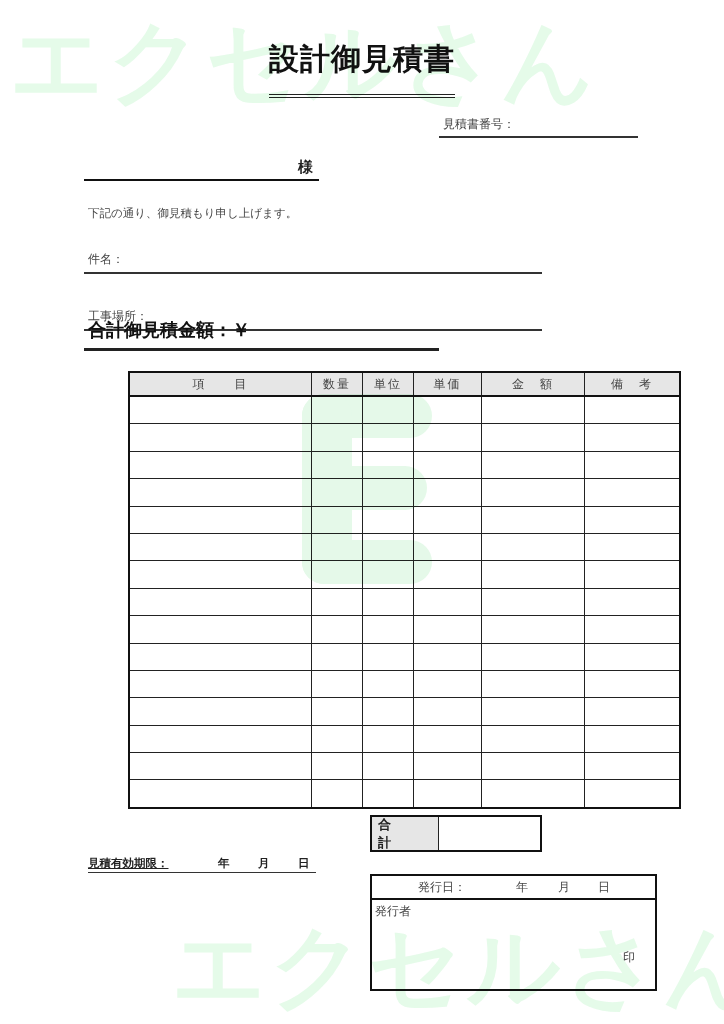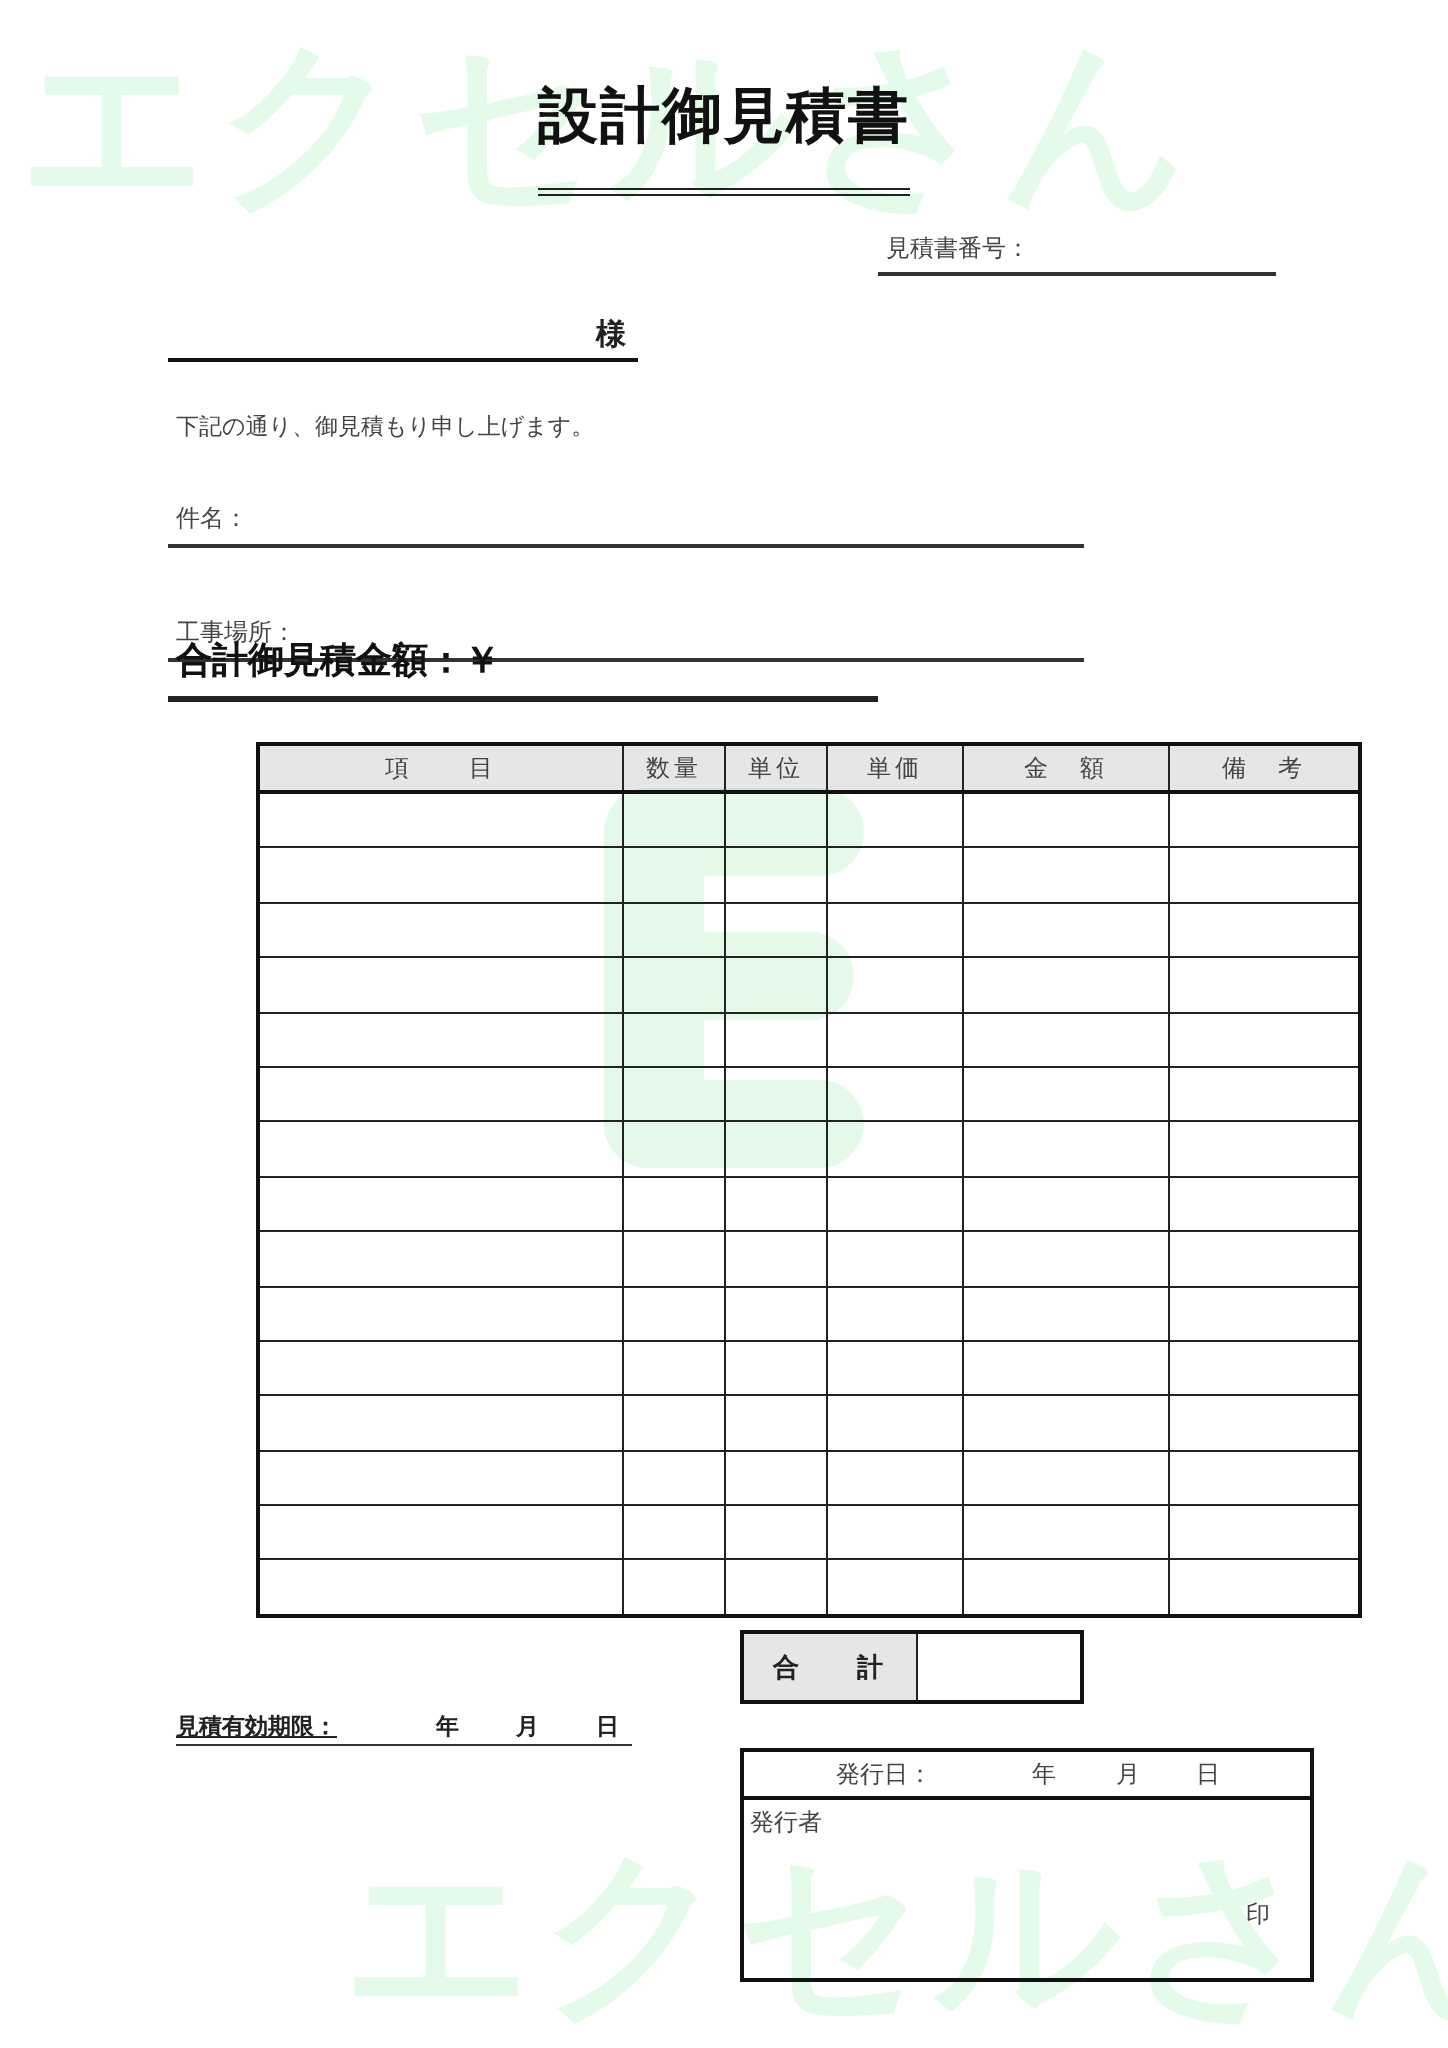--- a/index.html
+++ b/index.html
@@ -10,21 +10,21 @@
   .title span { display:inline-block; border-bottom:4px double #222; padding-bottom:16px; line-height:38px; }
   .est-no { left:439px; top:114px; width:199px; font-size:12px; color:#444; border-bottom:2px solid #333; padding:2px 0 3px 4px; box-sizing:border-box; }
   .sama { left:84px; top:158px; width:235px; border-bottom:2px solid #111; text-align:right; font-size:15px; font-weight:bold; padding:0 6px 2px 0; box-sizing:border-box; }
   .intro { left:88px; top:206px; font-size:11.5px; color:#444; }
   .field { left:84px; width:458px; border-bottom:2px solid #333; font-size:12px; color:#444; padding:0 0 4px 4px; box-sizing:border-box; }
   .total-line { left:84px; top:318px; width:355px; border-bottom:3px solid #222; font-size:18px; font-weight:bold; color:#111; padding:0 0 6px 4px; box-sizing:border-box; }
   table.items { position:absolute; left:84px; top:371px; border-collapse:collapse; border:2.5px solid #111;margin-left:44px; }
   table.items th { background:#e6e6e6; font-weight:normal; font-size:12px; color:#444; height:22px; border:1.5px solid #222; border-bottom:2.5px solid #111; padding:0; letter-spacing:2px; }
   table.items td { height:26.4px; border:1.5px solid #222; padding:0; }
   .sum-box { left:370px; top:815px; width:172px; height:37px; border:2.5px solid #111; box-sizing:border-box; display:flex; }
-  .sum-label { width:87px; background:#e6e6e6; border-right:1.5px solid #222; display:flex; align-items:center; justify-content:center; font-size:13px; font-weight:bold; letter-spacing:8px; padding-left:6px; box-sizing:border-box; }
+  .sum-label { width:67px; background:#e6e6e6; border-right:1.5px solid #222; display:flex; align-items:center; justify-content:center; font-size:13px; font-weight:bold; letter-spacing:8px; padding-left:6px; box-sizing:border-box; }
   .sum-value { flex:1; }
   .validity { left:88px; top:856px; width:228px; border-bottom:1.5px solid #333; font-size:11.5px; font-weight:bold; color:#222; display:flex; padding-bottom:1px; }
   .validity .lbl { width:130px;text-decoration:underline; }
   .validity .y { width:40px; }
   .validity .m { width:40px; }
   .issue-box { left:370px; top:874px; width:287px; height:117px; border:2.5px solid #111; box-sizing:border-box; }
   .issue-head { height:22px; border-bottom:2px solid #111; display:flex; align-items:center; font-size:12px; color:#444; }
   .issue-head .lbl { margin-left:46px; width:98px; }
   .issue-head .y { width:42px; }
   .issue-head .m { width:40px; }

